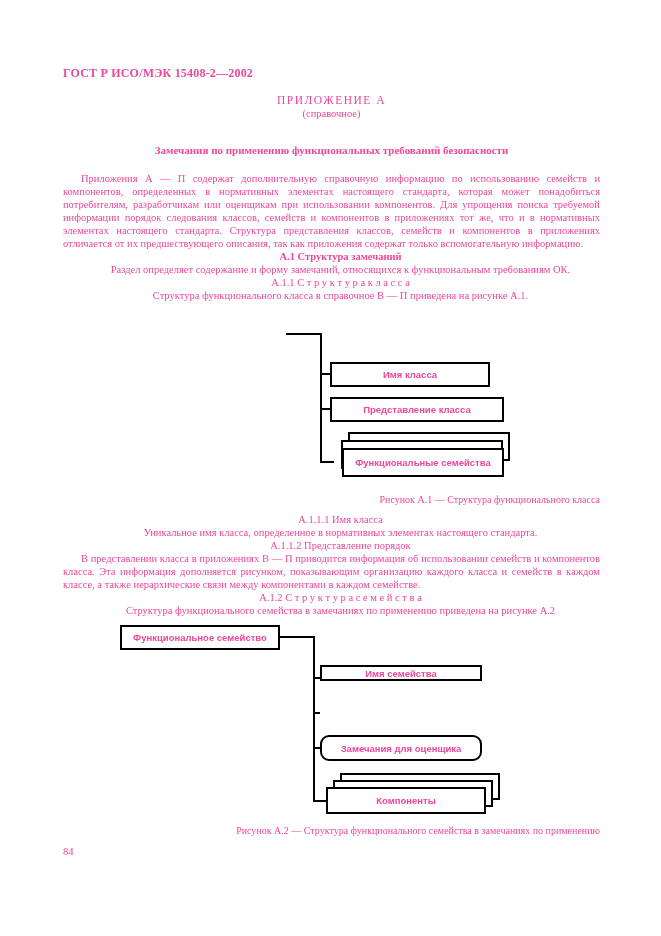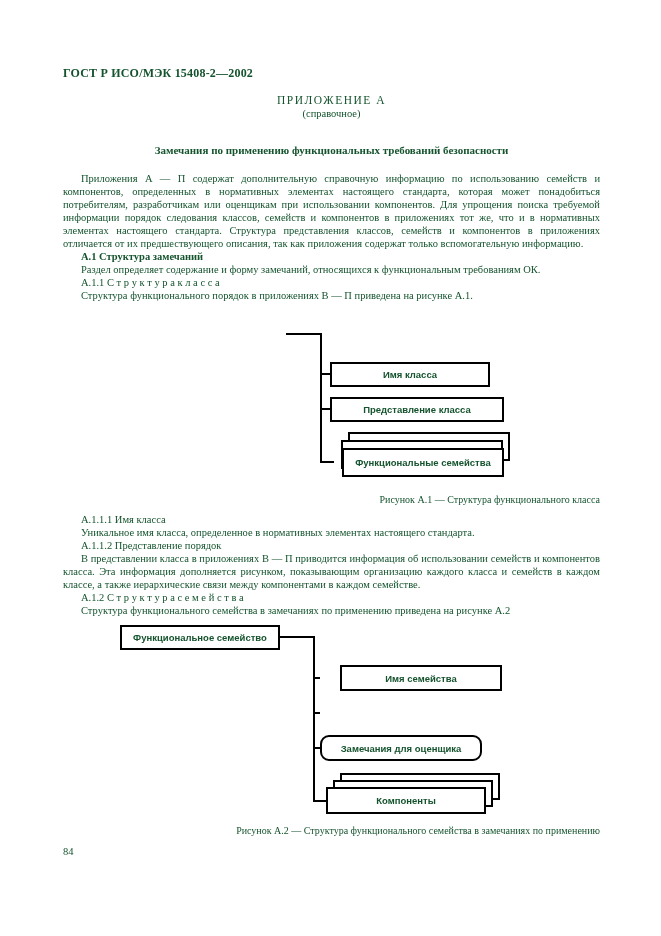--- a/index.html
+++ b/index.html
@@ -1,21 +1,21 @@
 <!DOCTYPE html>
 <html><head>
 <meta charset="utf-8">
 <style>
   html, body { margin: 0; padding: 0; background: #ffffff; }
   .page {
     position: relative;
     width: 661px;
     height: 936px;
     background: #ffffff;
-    color: #14532d;
+    color: #ec4899;
     font-family: "Liberation Serif", serif;
     overflow: hidden;
   }
   .doc-header {
     position: absolute;
     left: 63px;
     top: 66px;
     font-size: 12px;
     font-weight: bold;
     letter-spacing: 0.2px;
@@ -32,21 +32,21 @@
   .textblock {
     position: absolute;
     left: 63px;
     width: 537px;
     font-size: 10.5px;
     line-height: 13px;
   }
   .tb-intro { top: 172px; }
   .tb-a111  { top: 513px; }
   .textblock p { margin: 0; text-indent: 18px; text-align: justify; }
-  .textblock p.no-justify { text-align: left; }
+  .textblock p.no-justify { text-align: center; }
   .bold { font-weight: bold; }
   .figure {
     position: absolute;
     left: 0;
     width: 661px;
   }
   .fig-a1 { top: 318px; height: 178px; }
   .fig-a2 { top: 618px; height: 202px; }
   .box {
     position: absolute;
@@ -89,21 +89,21 @@
 
   <div class="centered appendix-label">ПРИЛОЖЕНИЕ А</div>
   <div class="centered appendix-sub">(справочное)</div>
   <div class="centered appendix-title">Замечания по применению функциональных требований безопасности</div>
 
   <div class="textblock tb-intro">
     <p>Приложения А — П содержат дополнительную справочную информацию по использованию семейств и компонентов, определенных в нормативных элементах настоящего стандарта, которая может понадобиться потребителям, разработчикам или оценщикам при использовании компонентов. Для упрощения поиска требуемой информации порядок следования классов, семейств и компонентов в приложениях тот же, что и в нормативных элементах настоящего стандарта. Структура представления классов, семейств и компонентов в приложениях отличается от их предшествующего описания, так как приложения содержат только вспомогательную информацию.</p>
     <p class="bold no-justify">А.1 Структура замечаний</p>
     <p class="no-justify">Раздел определяет содержание и форму замечаний, относящихся к функциональным требованиям ОК.</p>
     <p class="no-justify">А.1.1 С т р у к т у р а   к л а с с а</p>
-    <p class="no-justify">Структура функционального порядок в приложениях В — П приведена на рисунке А.1.</p>
+    <p class="no-justify">Структура функционального класса в справочное В — П приведена на рисунке А.1.</p>
   </div>
 
   <div class="figure fig-a1">
 
     <div class="hline" style="left:286px; top:15px; width:36px; height:2px;"></div>
     <div class="vline" style="left:320px; top:15px; width:2px; height:130px;"></div>
     <div class="hline" style="left:322px; top:55px; width:8px; height:2px;"></div>
     <div class="hline" style="left:322px; top:90px; width:8px; height:2px;"></div>
     <div class="hline" style="left:322px; top:143px; width:12px; height:2px;"></div>
 
@@ -129,21 +129,21 @@
   <div class="figure fig-a2">
     <div class="box" style="left:120px; top:7px; width:160px; height:25px;">Функциональное семейство</div>
 
     <div class="hline" style="left:278px; top:18px; width:37px; height:2px;"></div>
     <div class="vline" style="left:313px; top:18px; width:2px; height:166px;"></div>
     <div class="hline" style="left:315px; top:59px; width:5px; height:2px;"></div>
     <div class="hline" style="left:315px; top:94px; width:5px; height:2px;"></div>
     <div class="hline" style="left:315px; top:129px; width:5px; height:2px;"></div>
     <div class="hline" style="left:315px; top:182px; width:11px; height:2px;"></div>
 
-    <div class="box" style="left:320px; top:47px; width:162px; height:26px;margin-left:20px;">Имя семейства</div>
+    <div class="box" style="left:320px; top:47px; width:162px; height:16px;">Имя семейства</div>
     <div class="box" style="left:320px; top:117px; width:162px; height:26px;border-radius:9px;">Замечания для оценщика</div>
 
     <div class="box" style="left:340px; top:155px; width:160px; height:27px;"></div>
     <div class="box" style="left:333px; top:162px; width:160px; height:27px;"></div>
     <div class="box" style="left:326px; top:169px; width:160px; height:27px;">Компоненты</div>
   </div>
 
   <div class="caption cap-a2">Рисунок А.2 — Структура функционального семейства в замечаниях по применению</div>
 
   <div class="page-number">84</div>

